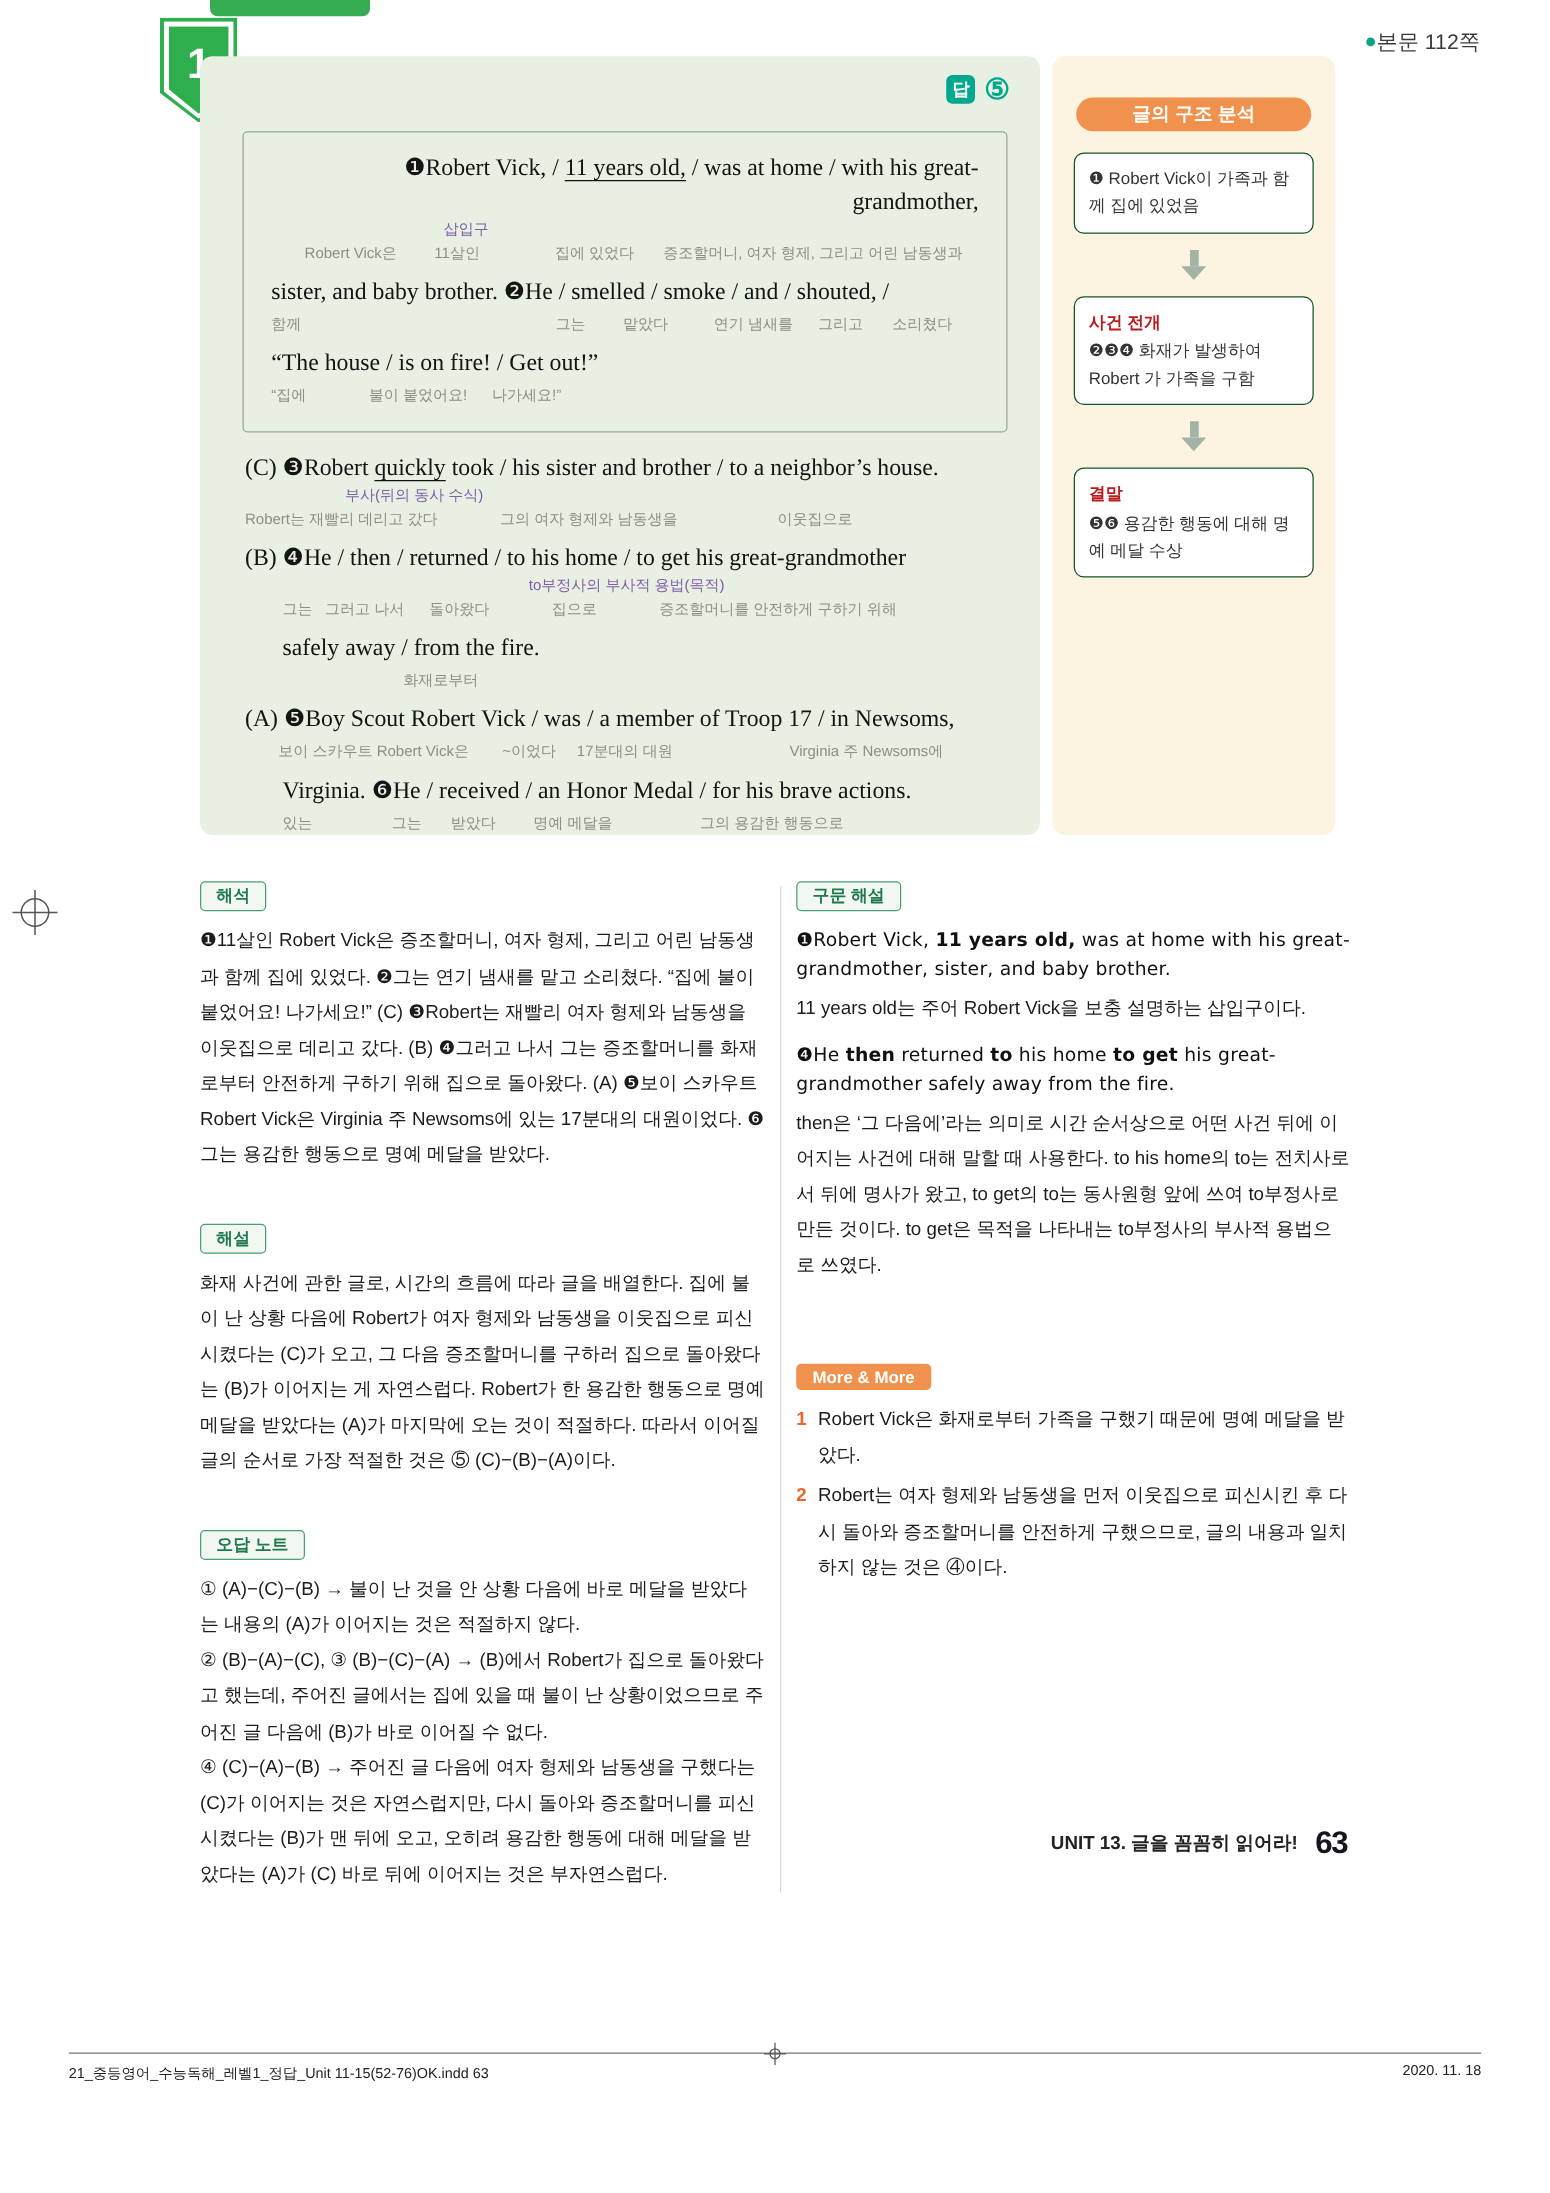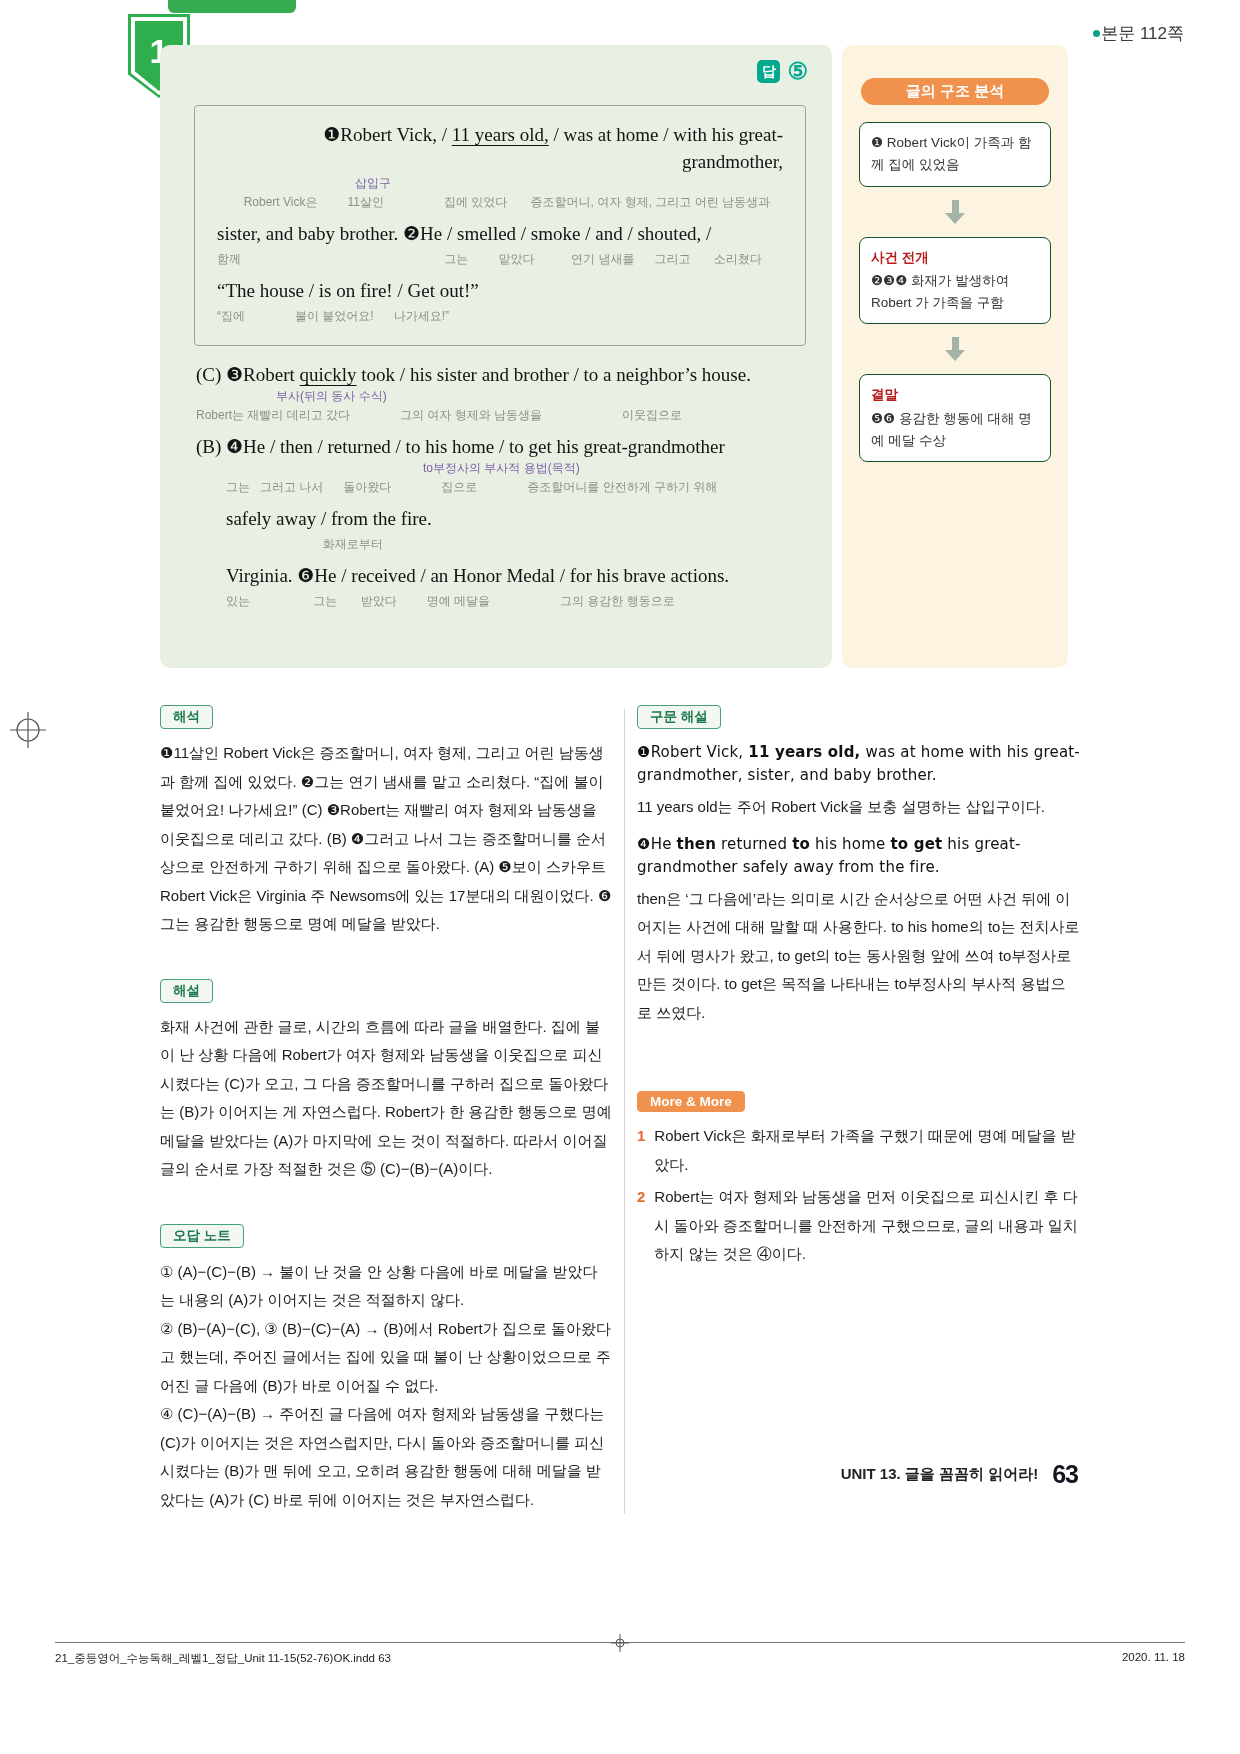--- a/index.html
+++ b/index.html
@@ -125,20 +125,24 @@
       </div>
       <div class="pline">
         <div class="en">(B) ❹He / then / returned / to his home / to get his great-grandmother</div>
         <div class="annot annot-toget">to부정사의 부사적 용법(목적)</div>
         <div class="ko">         그는   그러고 나서      돌아왔다               집으로               증조할머니를 안전하게 구하기 위해</div>
       </div>
       <div class="pline cont">
         <div class="en">safely away / from the fire.</div>
         <div class="ko">                             화재로부터</div>
       </div>
+      <div class="pline">
+        <div class="en">(A) ❺Boy Scout Robert Vick / was / a member of Troop 17 / in Newsoms,</div>
+        <div class="ko">        보이 스카우트 Robert Vick은        ~이었다     17분대의 대원                            Virginia 주 Newsoms에</div>
+      </div>
       <div class="pline cont">
         <div class="en">Virginia. ❻He / received / an Honor Medal / for his brave actions.</div>
         <div class="ko">있는                   그는       받았다         명예 메달을                     그의 용감한 행동으로</div>
       </div>
     </div>
   </section>
 
   <aside class="structure-panel">
     <div class="structure-title">글의 구조 분석</div>
     <div class="sbox">
@@ -159,21 +163,21 @@
     <div class="sbox">
       <div class="sbox-label">결말</div>
       <div class="sbox-text">❺❻ 용감한 행동에 대해 명예 메달 수상</div>
     </div>
   </aside>
 
   <div class="columns">
     <div class="col-left">
       <div>
         <div class="tag green">해석</div>
-        <p class="body mb-lg">❶11살인 Robert Vick은 증조할머니, 여자 형제, 그리고 어린 남동생과 함께 집에 있었다. ❷그는 연기 냄새를 맡고 소리쳤다. “집에 불이 붙었어요! 나가세요!” (C) ❸Robert는 재빨리 여자 형제와 남동생을 이웃집으로 데리고 갔다. (B) ❹그러고 나서 그는 증조할머니를 순서상으로 안전하게 구하기 위해 집으로 돌아왔다. (A) ❺보이 스카우트 Robert Vick은 Virginia 주 Newsoms에 있는 17분대의 대원이었다. ❻그는 용감한 행동으로 명예 메달을 받았다.</p>
+        <p class="body mb-lg">❶11살인 Robert Vick은 증조할머니, 여자 형제, 그리고 어린 남동생과 함께 집에 있었다. ❷그는 연기 냄새를 맡고 소리쳤다. “집에 불이 붙었어요! 나가세요!” (C) ❸Robert는 재빨리 여자 형제와 남동생을 이웃집으로 데리고 갔다. (B) ❹그러고 나서 그는 증조할머니를 화재로부터 안전하게 구하기 위해 집으로 돌아왔다. (A) ❺보이 스카우트 Robert Vick은 Virginia 주 Newsoms에 있는 17분대의 대원이었다. ❻그는 용감한 행동으로 명예 메달을 받았다.</p>
       </div>
       <div>
         <div class="tag green">해설</div>
         <p class="body mb-lg">화재 사건에 관한 글로, 시간의 흐름에 따라 글을 배열한다. 집에 불이 난 상황 다음에 Robert가 여자 형제와 남동생을 이웃집으로 피신시켰다는 (C)가 오고, 그 다음 증조할머니를 구하러 집으로 돌아왔다는 (B)가 이어지는 게 자연스럽다. Robert가 한 용감한 행동으로 명예 메달을 받았다는 (A)가 마지막에 오는 것이 적절하다. 따라서 이어질 글의 순서로 가장 적절한 것은 ⑤ (C)−(B)−(A)이다.</p>
       </div>
       <div>
         <div class="tag green">오답 노트</div>
         <p class="body">① (A)−(C)−(B) → 불이 난 것을 안 상황 다음에 바로 메달을 받았다는 내용의 (A)가 이어지는 것은 적절하지 않다.</p>
         <p class="body">② (B)−(A)−(C), ③ (B)−(C)−(A) → (B)에서 Robert가 집으로 돌아왔다고 했는데, 주어진 글에서는 집에 있을 때 불이 난 상황이었으므로 주어진 글 다음에 (B)가 바로 이어질 수 없다.</p>
         <p class="body">④ (C)−(A)−(B) → 주어진 글 다음에 여자 형제와 남동생을 구했다는 (C)가 이어지는 것은 자연스럽지만, 다시 돌아와 증조할머니를 피신시켰다는 (B)가 맨 뒤에 오고, 오히려 용감한 행동에 대해 메달을 받았다는 (A)가 (C) 바로 뒤에 이어지는 것은 부자연스럽다.</p>

